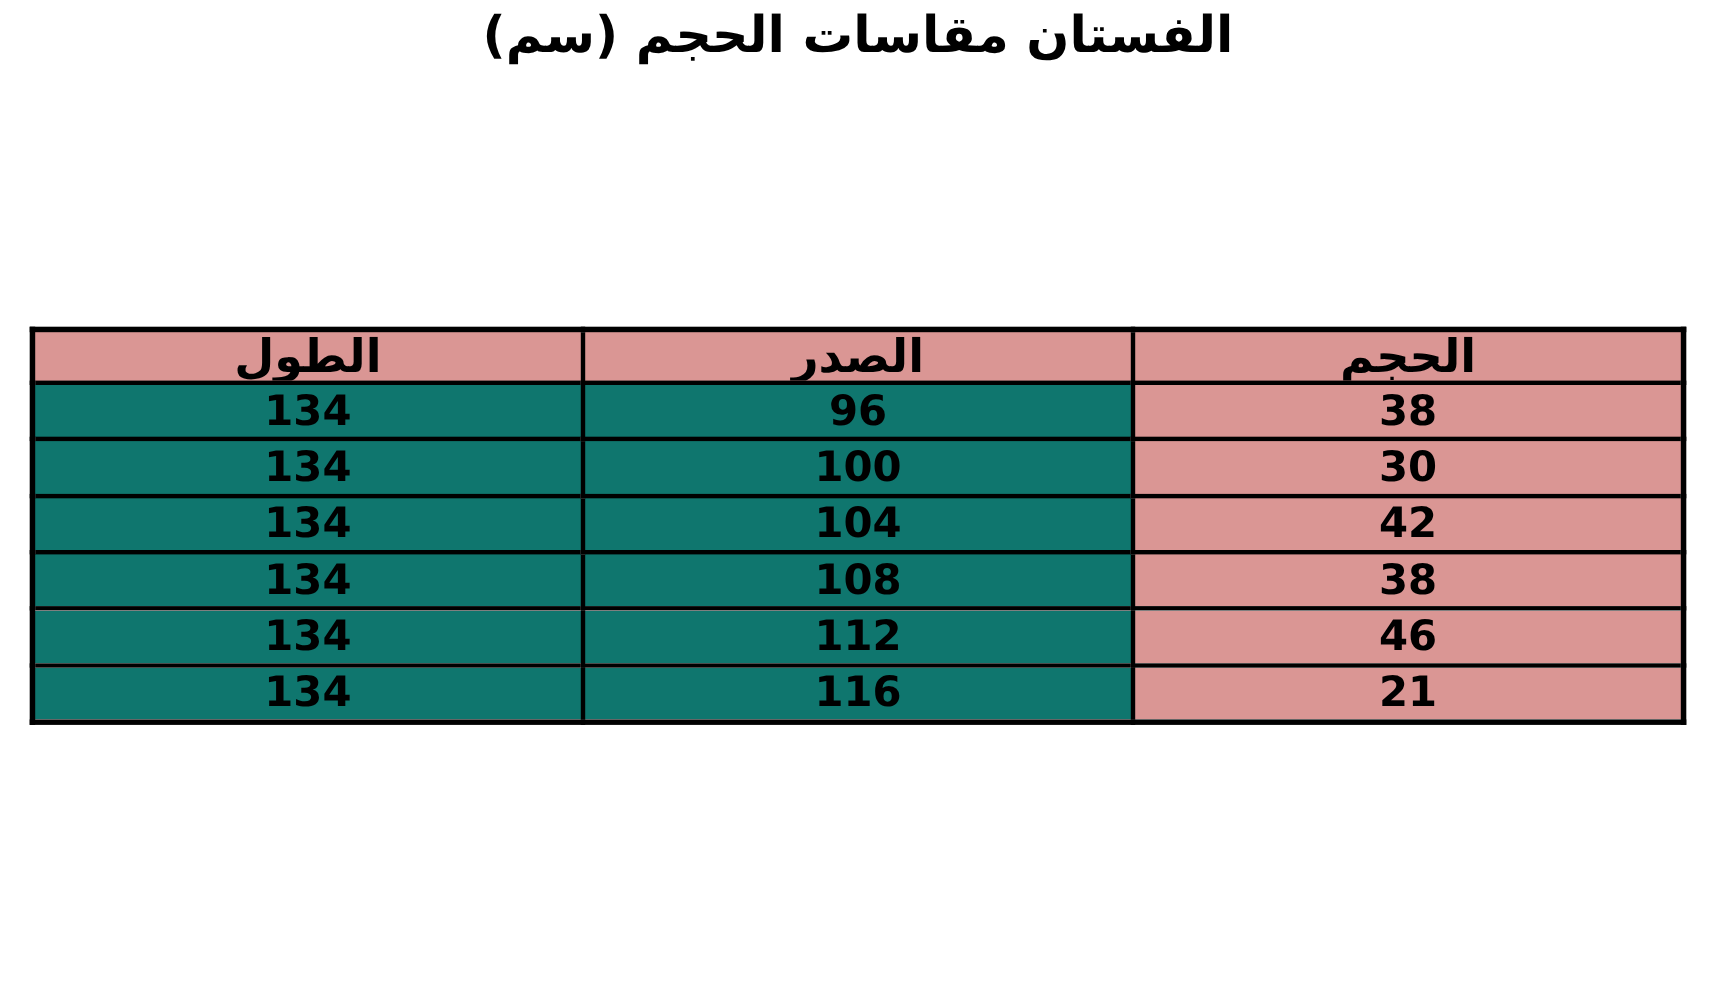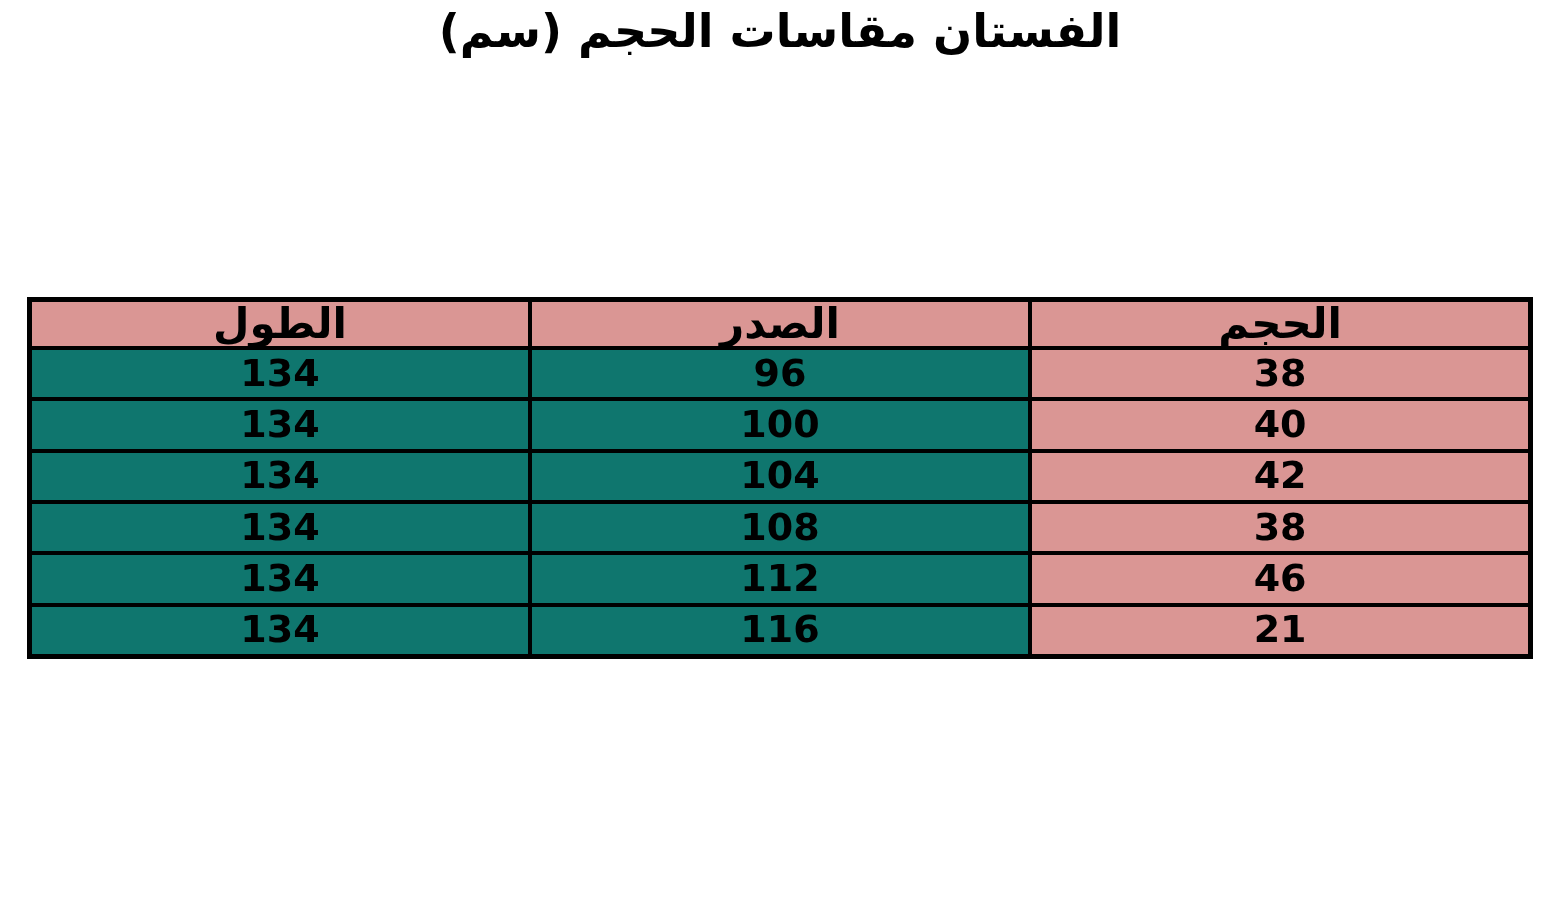--- a/index.html
+++ b/index.html
@@ -72,21 +72,21 @@
         <th>الطول</th>
       </tr>
     </thead>
     <tbody id="table-body">
         <tr>
           <td class="pink">38</td>
           <td>96</td>
           <td>134</td>
         </tr>
         <tr>
-          <td class="pink">40</td>
+          <td class="pink">30</td>
           <td>100</td>
           <td>134</td>
         </tr>
         <tr>
           <td class="pink">42</td>
           <td>104</td>
           <td>134</td>
         </tr>
         <tr>
           <td class="pink">38</td>

